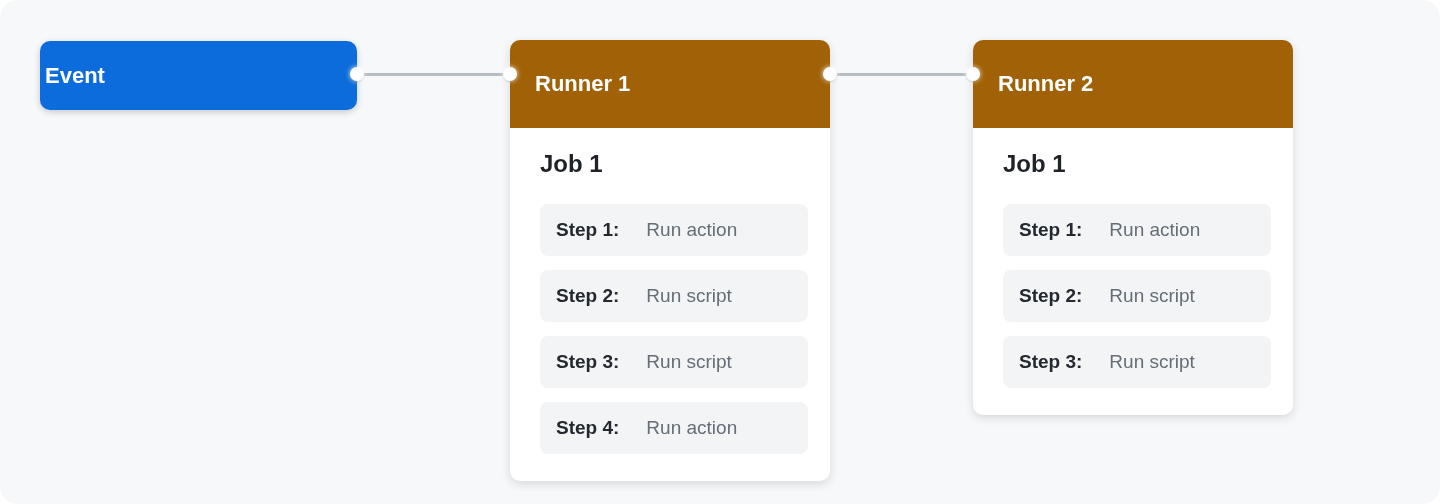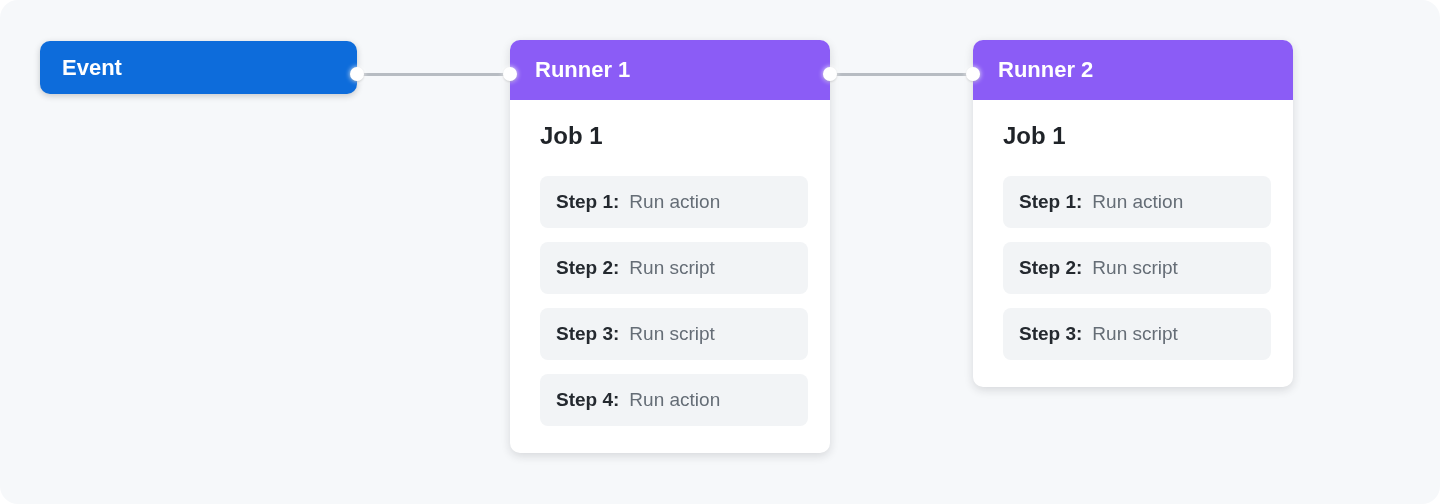--- a/index.html
+++ b/index.html
@@ -42,49 +42,49 @@
   .dot-2 { left: 503px; }
   .dot-3 { left: 823px; }
   .dot-4 { left: 966px; }
 
   
   .event-node {
     position: absolute;
     left: 40px;
     top: 41px;
     width: 317px;
-    height: 53px;
+    height: 69px;
     background: #0d6cdb;
     border-radius: 10px;
     box-shadow: 0 2px 6px rgba(27,31,36,0.22);
     display: flex;
     align-items: center;
-    padding-left: 22px;
+    padding-left: 5px;
     box-sizing: border-box;
     color: #ffffff;
     font-size: 22px;
     font-weight: 700;
     z-index: 2;
   }
 
   
   .runner {
     position: absolute;
     top: 40px;
     width: 320px;
     background: #ffffff;
     border-radius: 10px;
     box-shadow: 0 3px 10px rgba(27,31,36,0.14);
     z-index: 2;
   }
   .runner-1 { left: 510px; }
   .runner-2 { left: 973px; }
   .runner-header {
-    height: 60px;
-    background: #8b5cf6;
+    height: 88px;
+    background: #a16207;
     border-radius: 10px 10px 0 0;
     display: flex;
     align-items: center;
     padding-left: 25px;
     box-sizing: border-box;
     color: #ffffff;
     font-size: 22px;
     font-weight: 700;
   }
   .runner-body {
@@ -110,21 +110,21 @@
     margin-bottom: 14px;
   }
   .step:last-child { margin-bottom: 0; }
   .step-label {
     color: #24292f;
     font-weight: 600;
   }
   .step-action {
     color: #656d76;
     font-weight: 400;
-    margin-left: 10px;
+    margin-left: 27px;
     text-align: center;
   }
 </style>
 </head>
 <body>
 
 <div class="canvas">
 
   <div class="connector-line line-1"></div>
   <div class="connector-line line-2"></div>

